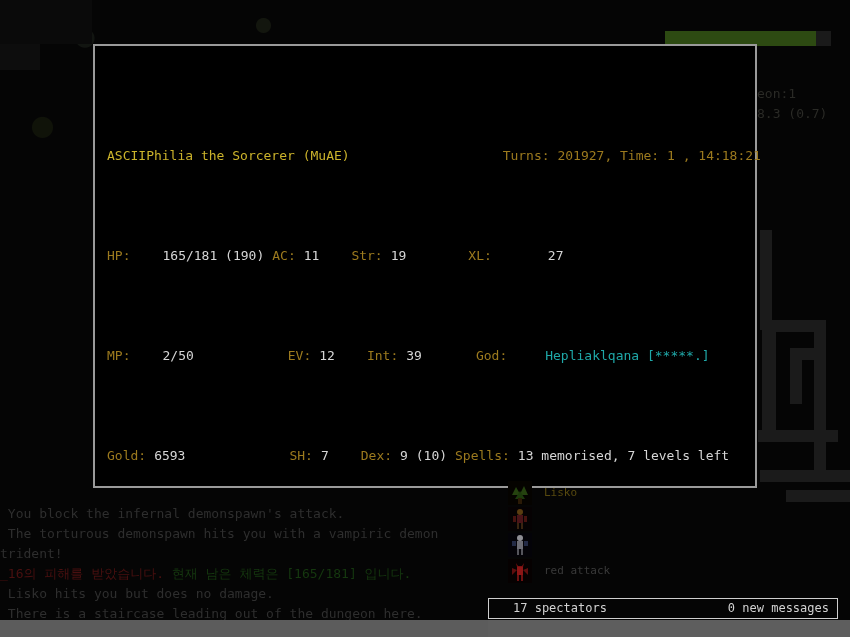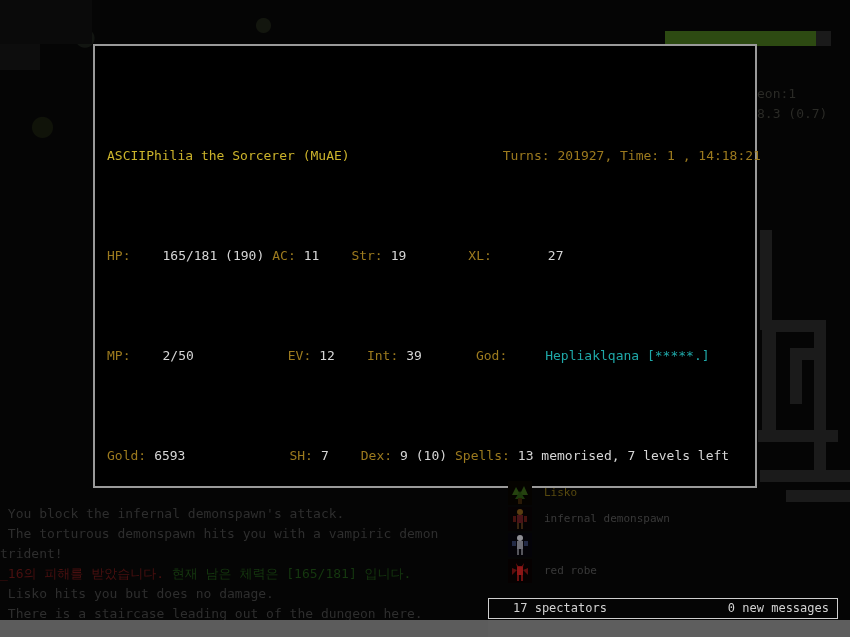--- a/index.html
+++ b/index.html
@@ -257,21 +257,20 @@
     <div class="mon-row">
       <span class="mon-sprite"><svg viewBox="0 0 24 24" width="24" height="24">
           <rect width="24" height="24" fill="#060203"></rect>
           <circle cx="12" cy="5" r="3" fill="#5a3c10"></circle>
           <rect x="9" y="8" width="6" height="8" fill="#4a1418"></rect>
           <rect x="9" y="16" width="2" height="6" fill="#3a2410"></rect>
           <rect x="13" y="16" width="2" height="6" fill="#3a2410"></rect>
           <rect x="5" y="9" width="3" height="6" fill="#46120f"></rect>
           <rect x="16" y="9" width="3" height="6" fill="#46120f"></rect>
         </svg></span>
-      <span class="mon-name">infernal demonspawn</span>
     </div>
     <div class="mon-row">
       <span class="mon-sprite"><svg viewBox="0 0 24 24" width="24" height="24">
           <rect width="24" height="24" fill="#040308"></rect>
           <circle cx="12" cy="5" r="3" fill="#8e8e94"></circle>
           <rect x="9" y="8" width="6" height="8" fill="#6d6d75"></rect>
           <rect x="9" y="16" width="2" height="6" fill="#55555c"></rect>
           <rect x="13" y="16" width="2" height="6" fill="#55555c"></rect>
           <rect x="4" y="8" width="4" height="5" fill="#232a45"></rect>
           <rect x="16" y="8" width="4" height="5" fill="#232a45"></rect>
@@ -280,21 +279,21 @@
     <div class="mon-row">
       <span class="mon-sprite"><svg viewBox="0 0 24 24" width="24" height="24">
           <rect width="24" height="24" fill="#060101"></rect>
           <path d="M8 4 L10 7 L14 7 L16 4 L15 8 L9 8 Z" fill="#7a1010"></path>
           <rect x="9" y="8" width="6" height="8" fill="#8c1616"></rect>
           <rect x="9" y="16" width="2" height="6" fill="#6d1111"></rect>
           <rect x="13" y="16" width="2" height="6" fill="#6d1111"></rect>
           <path d="M4 9 L9 11 L4 16 Z" fill="#5e0e0e"></path>
           <path d="M20 9 L15 11 L20 16 Z" fill="#5e0e0e"></path>
         </svg></span>
-      <span class="mon-name">red robe</span>
+      <span class="mon-name">red attack</span>
     </div>
   </div>
 
 <div id="bottom-bar">
   <span class="left">17 spectators</span>
   <span class="right">0 new messages</span>
 </div>
 <div id="bottom-strip">
   <div class="shade"></div>
 </div>

